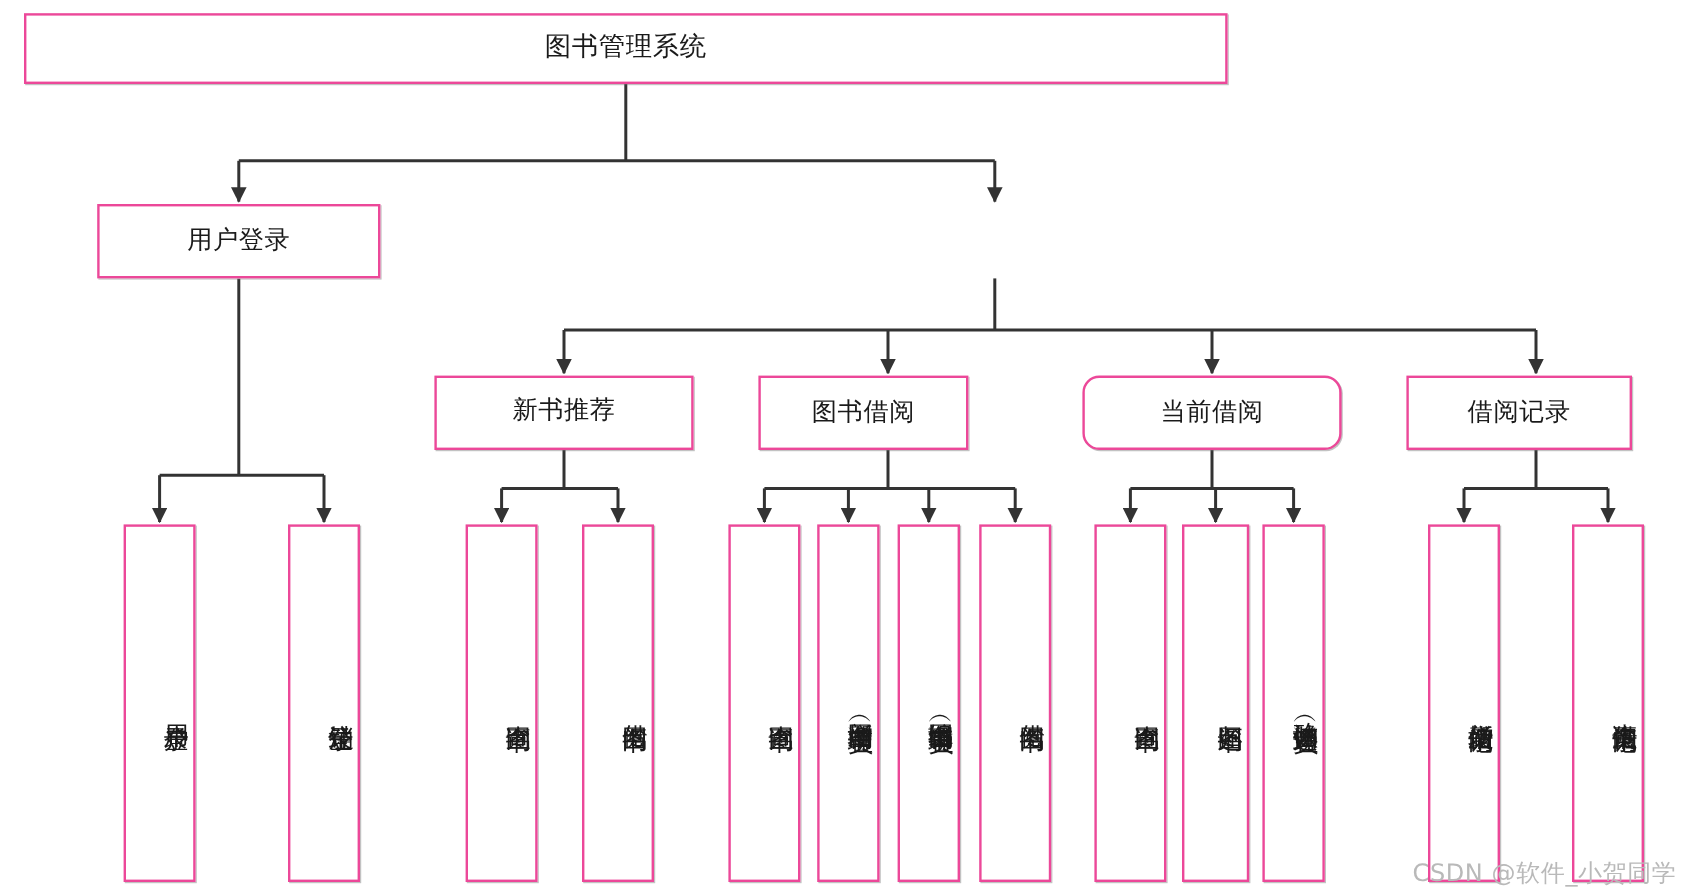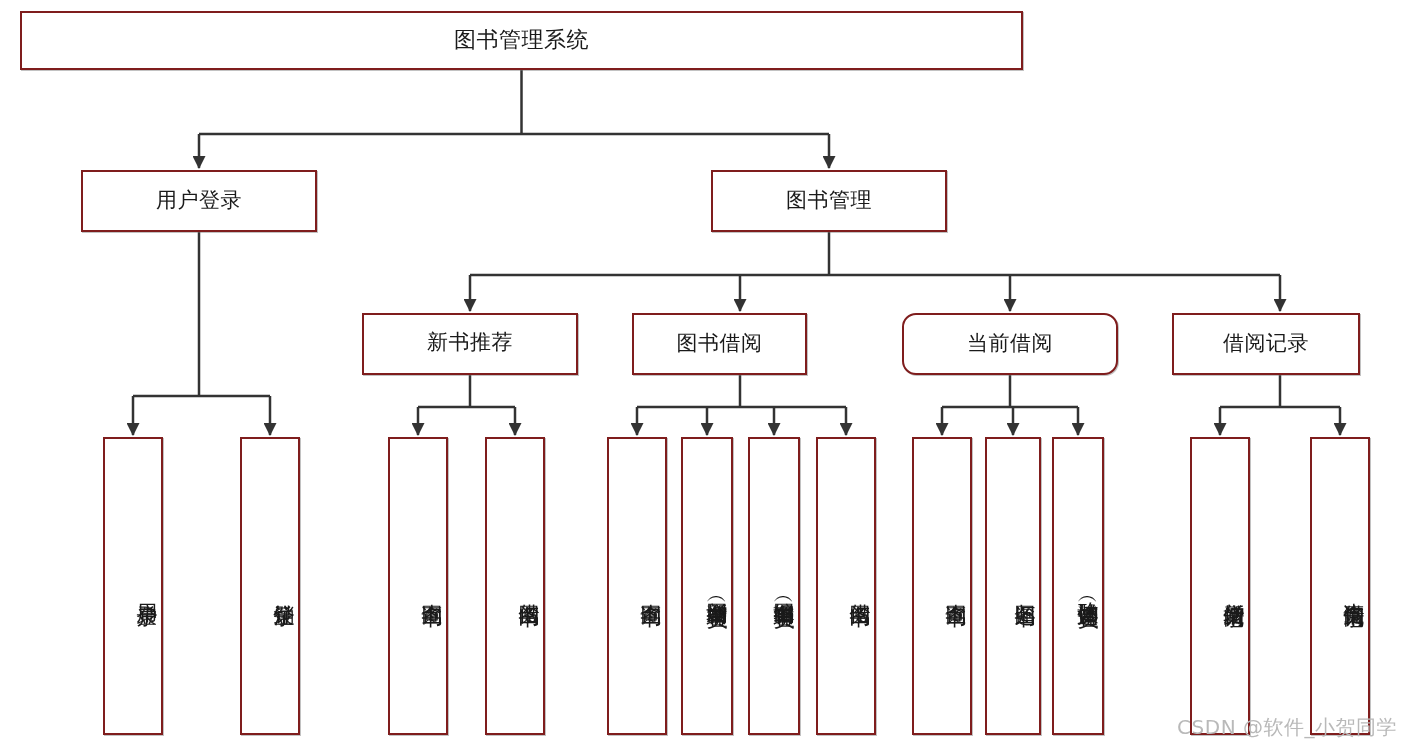--- a/index.html
+++ b/index.html
@@ -22,21 +22,21 @@
     position: absolute;
     left: 0;
     top: 0;
     width: 1405px;
     height: 747px;
     pointer-events: none;
   }
   .node {
     position: absolute;
     box-sizing: border-box;
-    border: 2px solid #7f1d1d;
+    border: 2px solid #ec4899;
     background: #ffffff;
     display: flex;
     align-items: center;
     justify-content: center;
     color: #1a1a1a;
     box-shadow: 1px 1px 0 rgba(120,120,120,0.45);
   }
   .node-h {
     font-size: 21px;
     line-height: 1.2;
@@ -124,21 +124,20 @@
       <path d="M 1280 375 L 1280 407"></path>
       <path d="M 1220 407 L 1340 407"></path>
       <path d="M 1220 407 L 1220 435" marker-end="url(#arrow)"></path>
       <path d="M 1340 407 L 1340 435" marker-end="url(#arrow)"></path>
     </g>
   </svg>
 
   <div class="node node-h node-root" style="left: 20px; top: 11px; width: 1003px; height: 59px;">图书管理系统</div>
 
   <div class="node node-h" style="left: 81px; top: 170px; width: 236px; height: 62px;">用户登录</div>
-  <div class="node node-h" style="left: 711px; top: 170px; width: 236px; height: 62px;">图书管理</div>
 
   <div class="node node-h" style="left: 362px; top: 313px; width: 216px; height: 62px; font-family: Liberation Mono, monospace;">新书推荐</div>
   <div class="node node-h" style="left: 632px; top: 313px; width: 175px; height: 62px;">图书借阅</div>
   <div class="node node-h" style="left: 902px; top: 313px; width: 216px; height: 62px; border-radius: 14px;">当前借阅</div>
   <div class="node node-h" style="left: 1172px; top: 313px; width: 188px; height: 62px;">借阅记录</div>
 
   <div class="node node-v" style="left: 103px; top: 437px; width: 60px; height: 298px;">
     <span>用户登录</span>
   </div>
   <div class="node node-v" style="left: 240px; top: 437px; width: 60px; height: 298px;">

